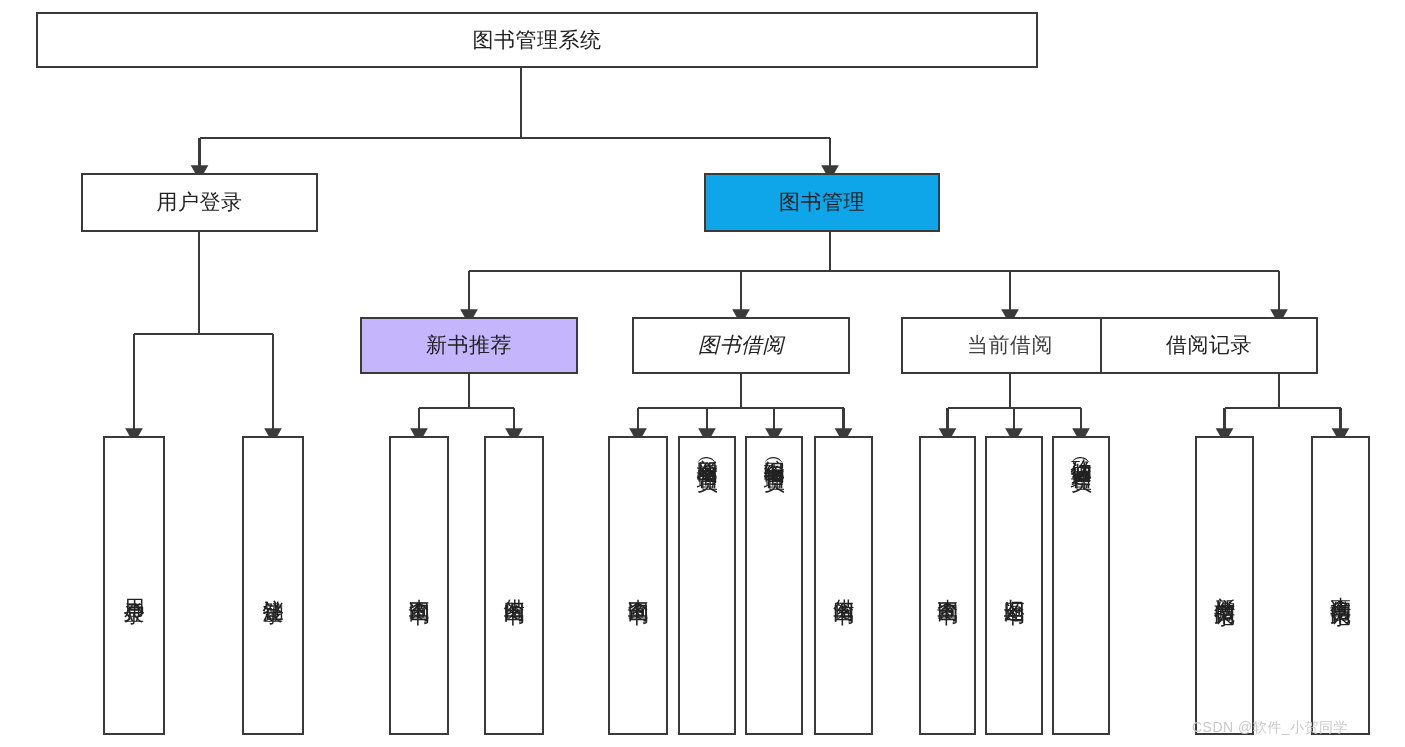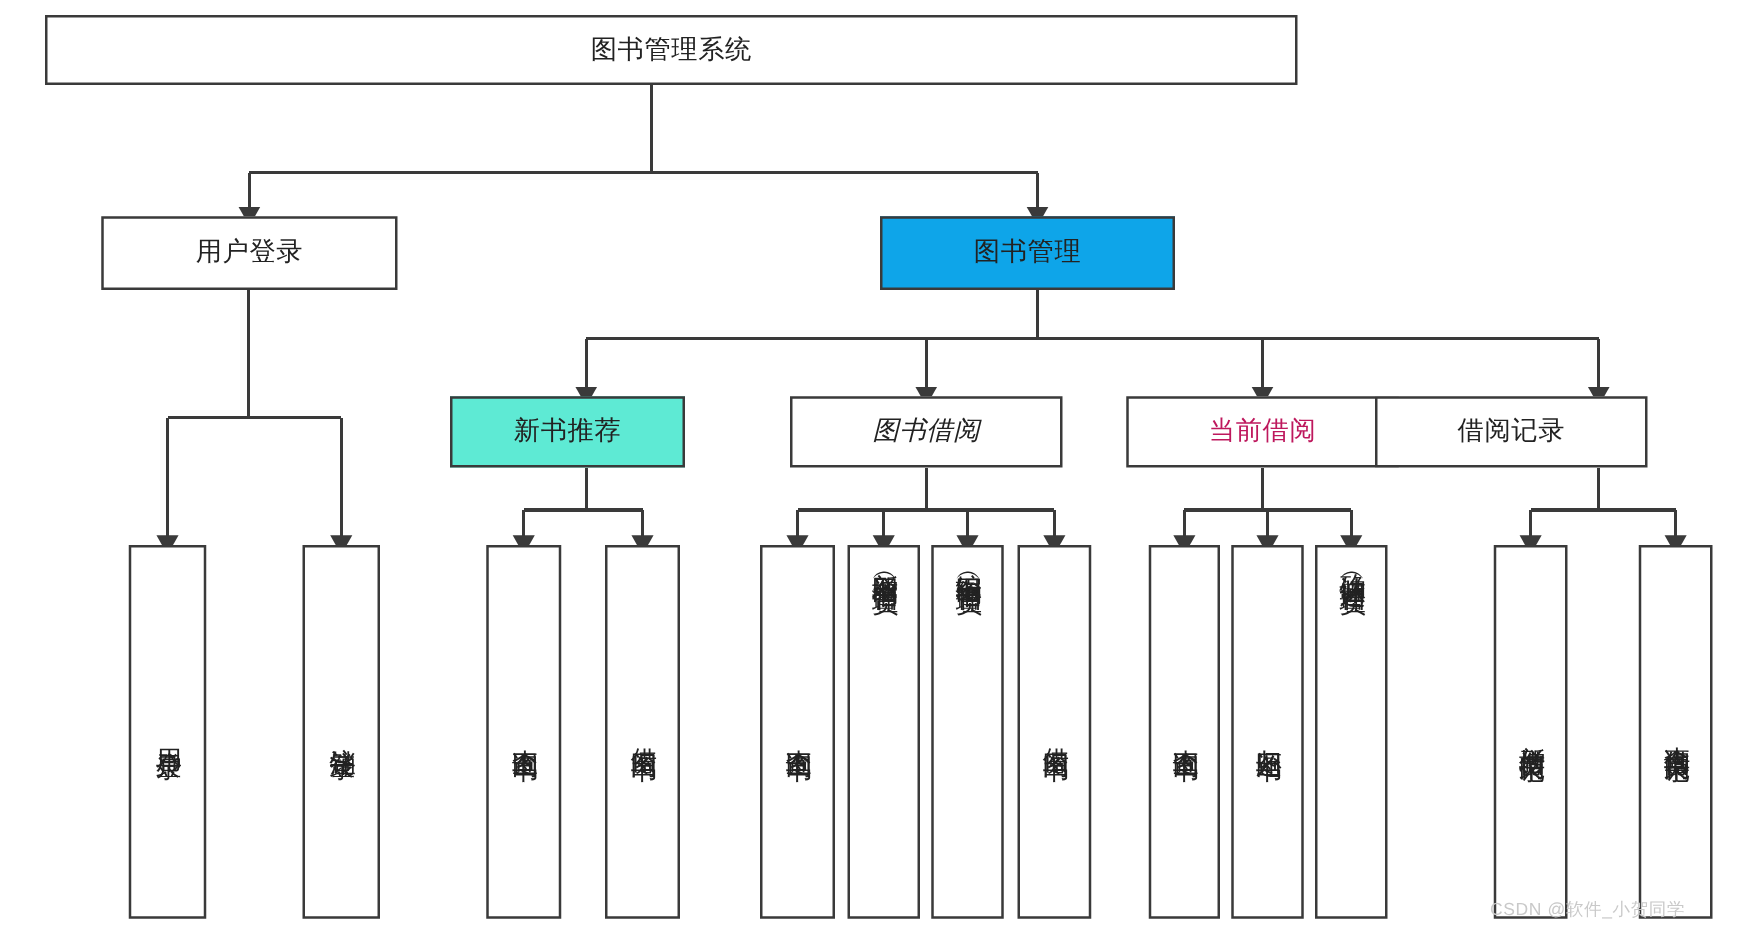--- a/index.html
+++ b/index.html
@@ -119,28 +119,28 @@
   <div id="node-layer">
       <div class="node-box" style="left: 20px; top: 12px; width: 1002px; height: 56px; border-color: rgb(58, 58, 58); background: rgb(255, 255, 255); margin-left: 16px;">
         <span class="node-label" style="color: rgb(34, 34, 34);">图书管理系统</span>
       </div>
       <div class="node-box" style="left: 81px; top: 173px; width: 237px; height: 59px; border-color: rgb(58, 58, 58); background: rgb(255, 255, 255);">
         <span class="node-label" style="color: rgb(34, 34, 34);">用户登录</span>
       </div>
       <div class="node-box" style="left: 704px; top: 173px; width: 236px; height: 59px; border-color: rgb(58, 58, 58); background: #0ea5e9;">
         <span class="node-label" style="color: rgb(34, 34, 34);">图书管理</span>
       </div>
-      <div class="node-box" style="left: 360px; top: 317px; width: 188px; height: 57px; border-color: rgb(58, 58, 58); background: #5eead4;">
+      <div class="node-box" style="left: 360px; top: 317px; width: 218px; height: 57px; border-color: rgb(58, 58, 58); background: #c4b5fd;">
         <span class="node-label" style="color: rgb(34, 34, 34);">新书推荐</span>
       </div>
       <div class="node-box" style="left: 632px; top: 317px; width: 218px; height: 57px; border-color: rgb(58, 58, 58); background: rgb(255, 255, 255); font-style: italic;">
         <span class="node-label" style="color: rgb(34, 34, 34);">图书借阅</span>
       </div>
       <div class="node-box" style="left: 901px; top: 317px; width: 218px; height: 57px; border-color: rgb(58, 58, 58); background: rgb(255, 255, 255);">
-        <span class="node-label" style="color: #be185d;">当前借阅</span>
+        <span class="node-label" style="color: #404040;">当前借阅</span>
       </div>
       <div class="node-box" style="left: 1100px; top: 317px; width: 218px; height: 57px; border-color: rgb(58, 58, 58); background: rgb(255, 255, 255);">
         <span class="node-label" style="color: rgb(34, 34, 34);">借阅记录</span>
       </div>
       <div class="node-box vertical centered" style="left: 103px; top: 436px; width: 62px; height: 299px; border-color: rgb(58, 58, 58); background: rgb(255, 255, 255);">
         <span class="node-label" style="color: rgb(34, 34, 34);">用户登录</span>
       </div>
       <div class="node-box vertical centered" style="left: 242px; top: 436px; width: 62px; height: 299px; border-color: rgb(58, 58, 58); background: rgb(255, 255, 255);">
         <span class="node-label" style="color: rgb(34, 34, 34);">注销登录</span>
       </div>

